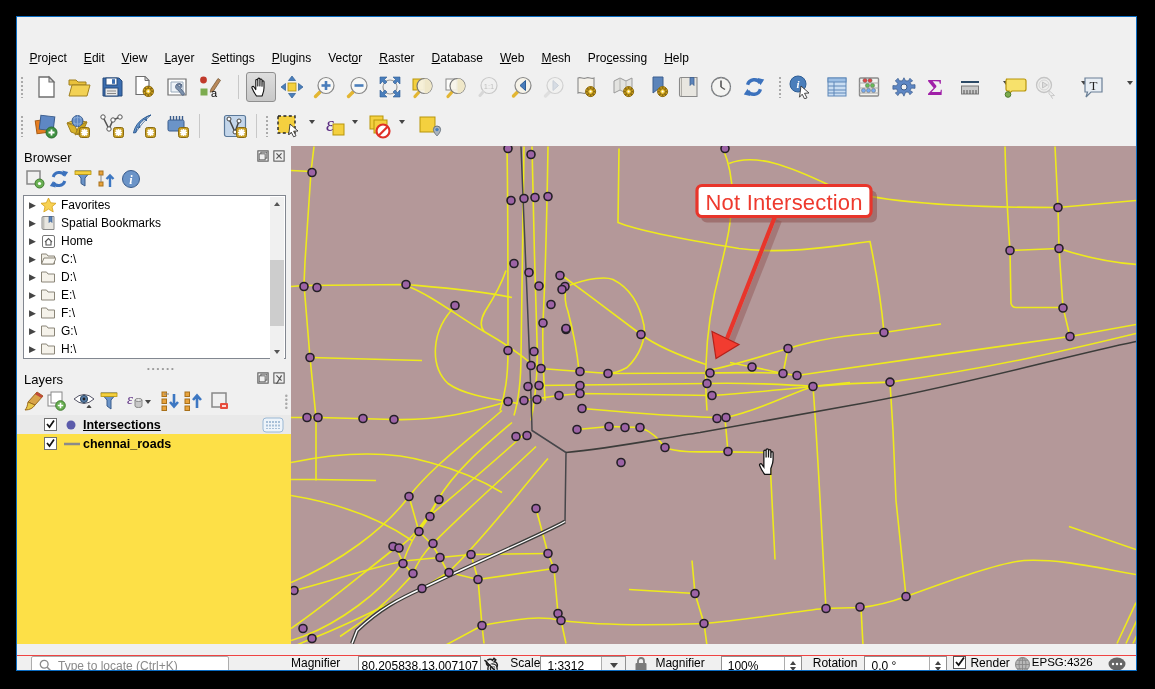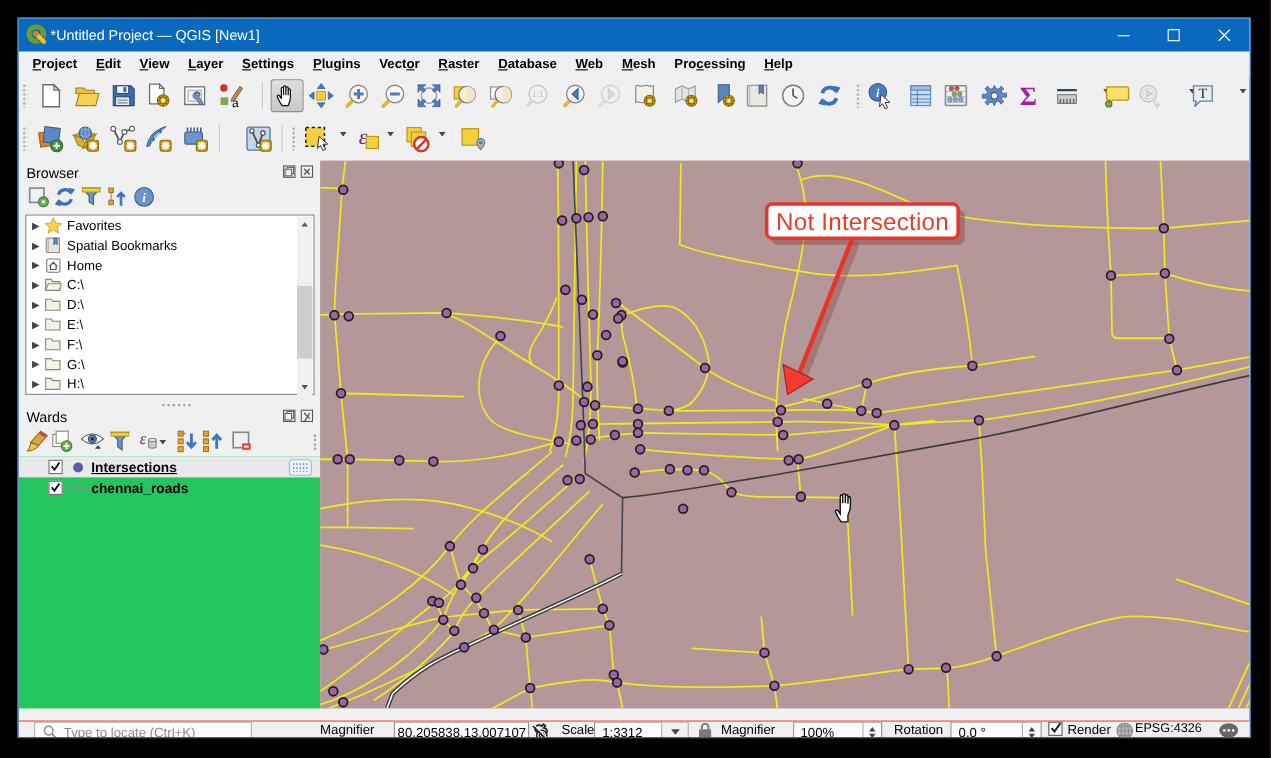--- a/index.html
+++ b/index.html
@@ -8,21 +8,21 @@
 #win { position:absolute; left:16px; top:16px; width:1121px; height:655px;
   background:#f0f0f0; border:1px solid #0a6cc2; overflow:hidden; }
 
 #titlebar { position:absolute; left:0; top:0; width:100%; height:30px; background:#0a69be; }
 #titlebar .ttl { position:absolute; left:29px; top:7px; color:#fff; font-size:13px; }
 #qicon { position:absolute; left:5px; top:3px; }
 .wbtn { position:absolute; top:0; width:46px; height:30px; color:#fff; }
 
 #menubar { position:absolute; left:0; top:30px; width:100%; height:21px; background:#f0f0f0;
   font-size:12px; color:#000; display:flex; align-items:center; padding-left:4px; }
-#menubar span { padding:0 8.5px;font-weight:bold; }
+#menubar span { padding:0 8.5px; }
 
 #tb1 { position:absolute; left:0; top:51px; width:100%; height:39px; }
 #tb2 { position:absolute; left:0; top:90px; width:100%; height:39px; }
 .tbtn { position:absolute; top:4px; width:30px; height:30px; display:flex; align-items:center; justify-content:center; }
 .grip { position:absolute; top:8px; width:5px; height:22px;
   background-image:radial-gradient(circle, #aaa 1px, transparent 1.2px);
   background-size:4px 4px; }
 .tsep { position:absolute; top:7px; width:1px; height:24px; background:#c8c8c8; }
 .darr { position:absolute; top:13px; width:0; height:0; border-left:3.5px solid transparent;
   border-right:3.5px solid transparent; border-top:4px solid #444; }
@@ -30,54 +30,35 @@
 #docks { position:absolute; left:0; top:129px; width:274px; height:498px; background:#f0f0f0; }
 .docktitle { font-size:13px; color:#000; position:absolute; left:7px; }
 .dockbtn { position:absolute; width:12px; height:12px; border:1px solid #666; color:#333; }
 .ptool { position:absolute; width:22px; height:22px; }
 #tree { position:absolute; left:6px; top:49px; width:263px; height:164px; background:#fff;
   border:1px solid #828790; font-size:12px; }
 .titem { height:18px; display:flex; align-items:center; }
 .texp { width:10px; margin-left:5px; color:#444; font-size:9px; }
 .tico { width:18px; height:16px; margin-right:4px; display:flex; align-items:center; justify-content:center;}
 #sbar { position:absolute; right:1px; top:1px; width:14px; height:162px; background:#f0f0f0; }
-#layerlist { position:absolute; left:0px; top:269px; width:274px; height:229px; background:#22c55e; font-size:12.5px; }
+#layerlist { position:absolute; left:0px; top:269px; width:274px; height:229px; background:#fde047; font-size:12.5px; }
 .lrow { height:19px; display:flex; align-items:center; }
 .cbx { width:13px; height:13px; border:1px solid #707070; background:#fff; margin-left:27px;
   position:relative; }
 
 #map { position:absolute; left:274px; top:129px; width:845px; height:498px; background:#b49899; overflow:hidden; }
 
 #status { position:absolute; left:0; top:638px; width:100%; height:26px; background:#f0f0f0;
   font-size:12px; color:#000; display:flex; border-top:1px solid #ef4444;}
 .sbox { background:#fff; border:1px solid #919191; height:19px; display:flex; align-items:center;
   font-size:12px; }
 </style>
 </head>
 <body>
 <div id="win">
-  <div id="titlebar">
-    <svg id="qicon" width="24" height="24" viewBox="0 0 24 24">
-      <circle cx="11" cy="11" r="9" fill="#6c9c2f"></circle>
-      <circle cx="11" cy="11" r="4.2" fill="#0a69be"></circle>
-      <rect x="13" y="13" width="5" height="5" fill="#0a69be"></rect>
-      <line x1="10.5" y1="10.5" x2="18" y2="18" stroke="#fdbf2d" stroke-width="4" stroke-linecap="round"></line>
-      <circle cx="10.5" cy="10.5" r="2.6" fill="#ee7913"></circle>
-    </svg>
-    <span class="ttl">*Untitled Project — QGIS [New1]</span>
-    <svg class="wbtn" style="right:92px" width="46" height="30">
-        <rect x="18" y="15" width="11" height="1" fill="#fff"></rect>
-      </svg>
-    <svg class="wbtn" style="right:46px" width="46" height="30">
-        <rect x="18" y="10" width="10" height="10" fill="none" stroke="#fff"></rect>
-      </svg>
-    <svg class="wbtn" style="right:0" width="46" height="30">
-        <path d="M18 10 L28 20 M28 10 L18 20" stroke="#fff" stroke-width="1.1"></path>
-      </svg>
-  </div>
   <div id="menubar">
     <span><u>P</u>roject</span>
       <span><u>E</u>dit</span>
       <span><u>V</u>iew</span>
       <span><u>L</u>ayer</span>
       <span><u>S</u>ettings</span>
       <span><u>P</u>lugins</span>
       <span>Vect<u>o</u>r</span>
       <span><u>R</u>aster</span>
       <span><u>D</u>atabase</span>
@@ -598,21 +579,21 @@
           </svg>
         <div style="position:absolute;top:63px;left:0;width:14px;height:66px;background:#cdcdcd"></div>
         <svg width="14" height="15" style="position:absolute;bottom:0">
             <rect width="14" height="15" fill="#f0f0f0"></rect>
             <path d="M4 6 l3 4 3-4 z" fill="#555"></path>
           </svg>
       </div>
     </div>
     <div style="position:absolute;left:130px;top:218px;color:#999;font-size:8px;letter-spacing:2px">••••••</div>
 
-    <div class="docktitle" style="top:226px">Wards</div>
+    <div class="docktitle" style="top:226px">Layers</div>
     <svg class="dockbtn" style="left:240px;top:226px;border:none" width="14" height="14" viewBox="0 0 14 14">
         <rect x="1" y="1" width="12" height="12" fill="none" stroke="#555" stroke-width="1.2"></rect>
         <rect x="4.5" y="2.5" width="7" height="7" fill="#f0f0f0" stroke="#555"></rect>
         <rect x="2.5" y="4.5" width="7" height="7" fill="#f0f0f0" stroke="#555"></rect>
       </svg>
     <svg class="dockbtn" style="left:256px;top:226px;border:none" width="14" height="14" viewBox="0 0 14 14">
         <rect x="1" y="1" width="12" height="12" fill="none" stroke="#555" stroke-width="1.2"></rect>
         <path d="M4 4 l6 6 M10 4 l-6 10" stroke="#555" stroke-width="1.4"></path>
       </svg>
     <svg class="ptool" style="left:6px;top:244px" viewBox="0 0 22 22">

